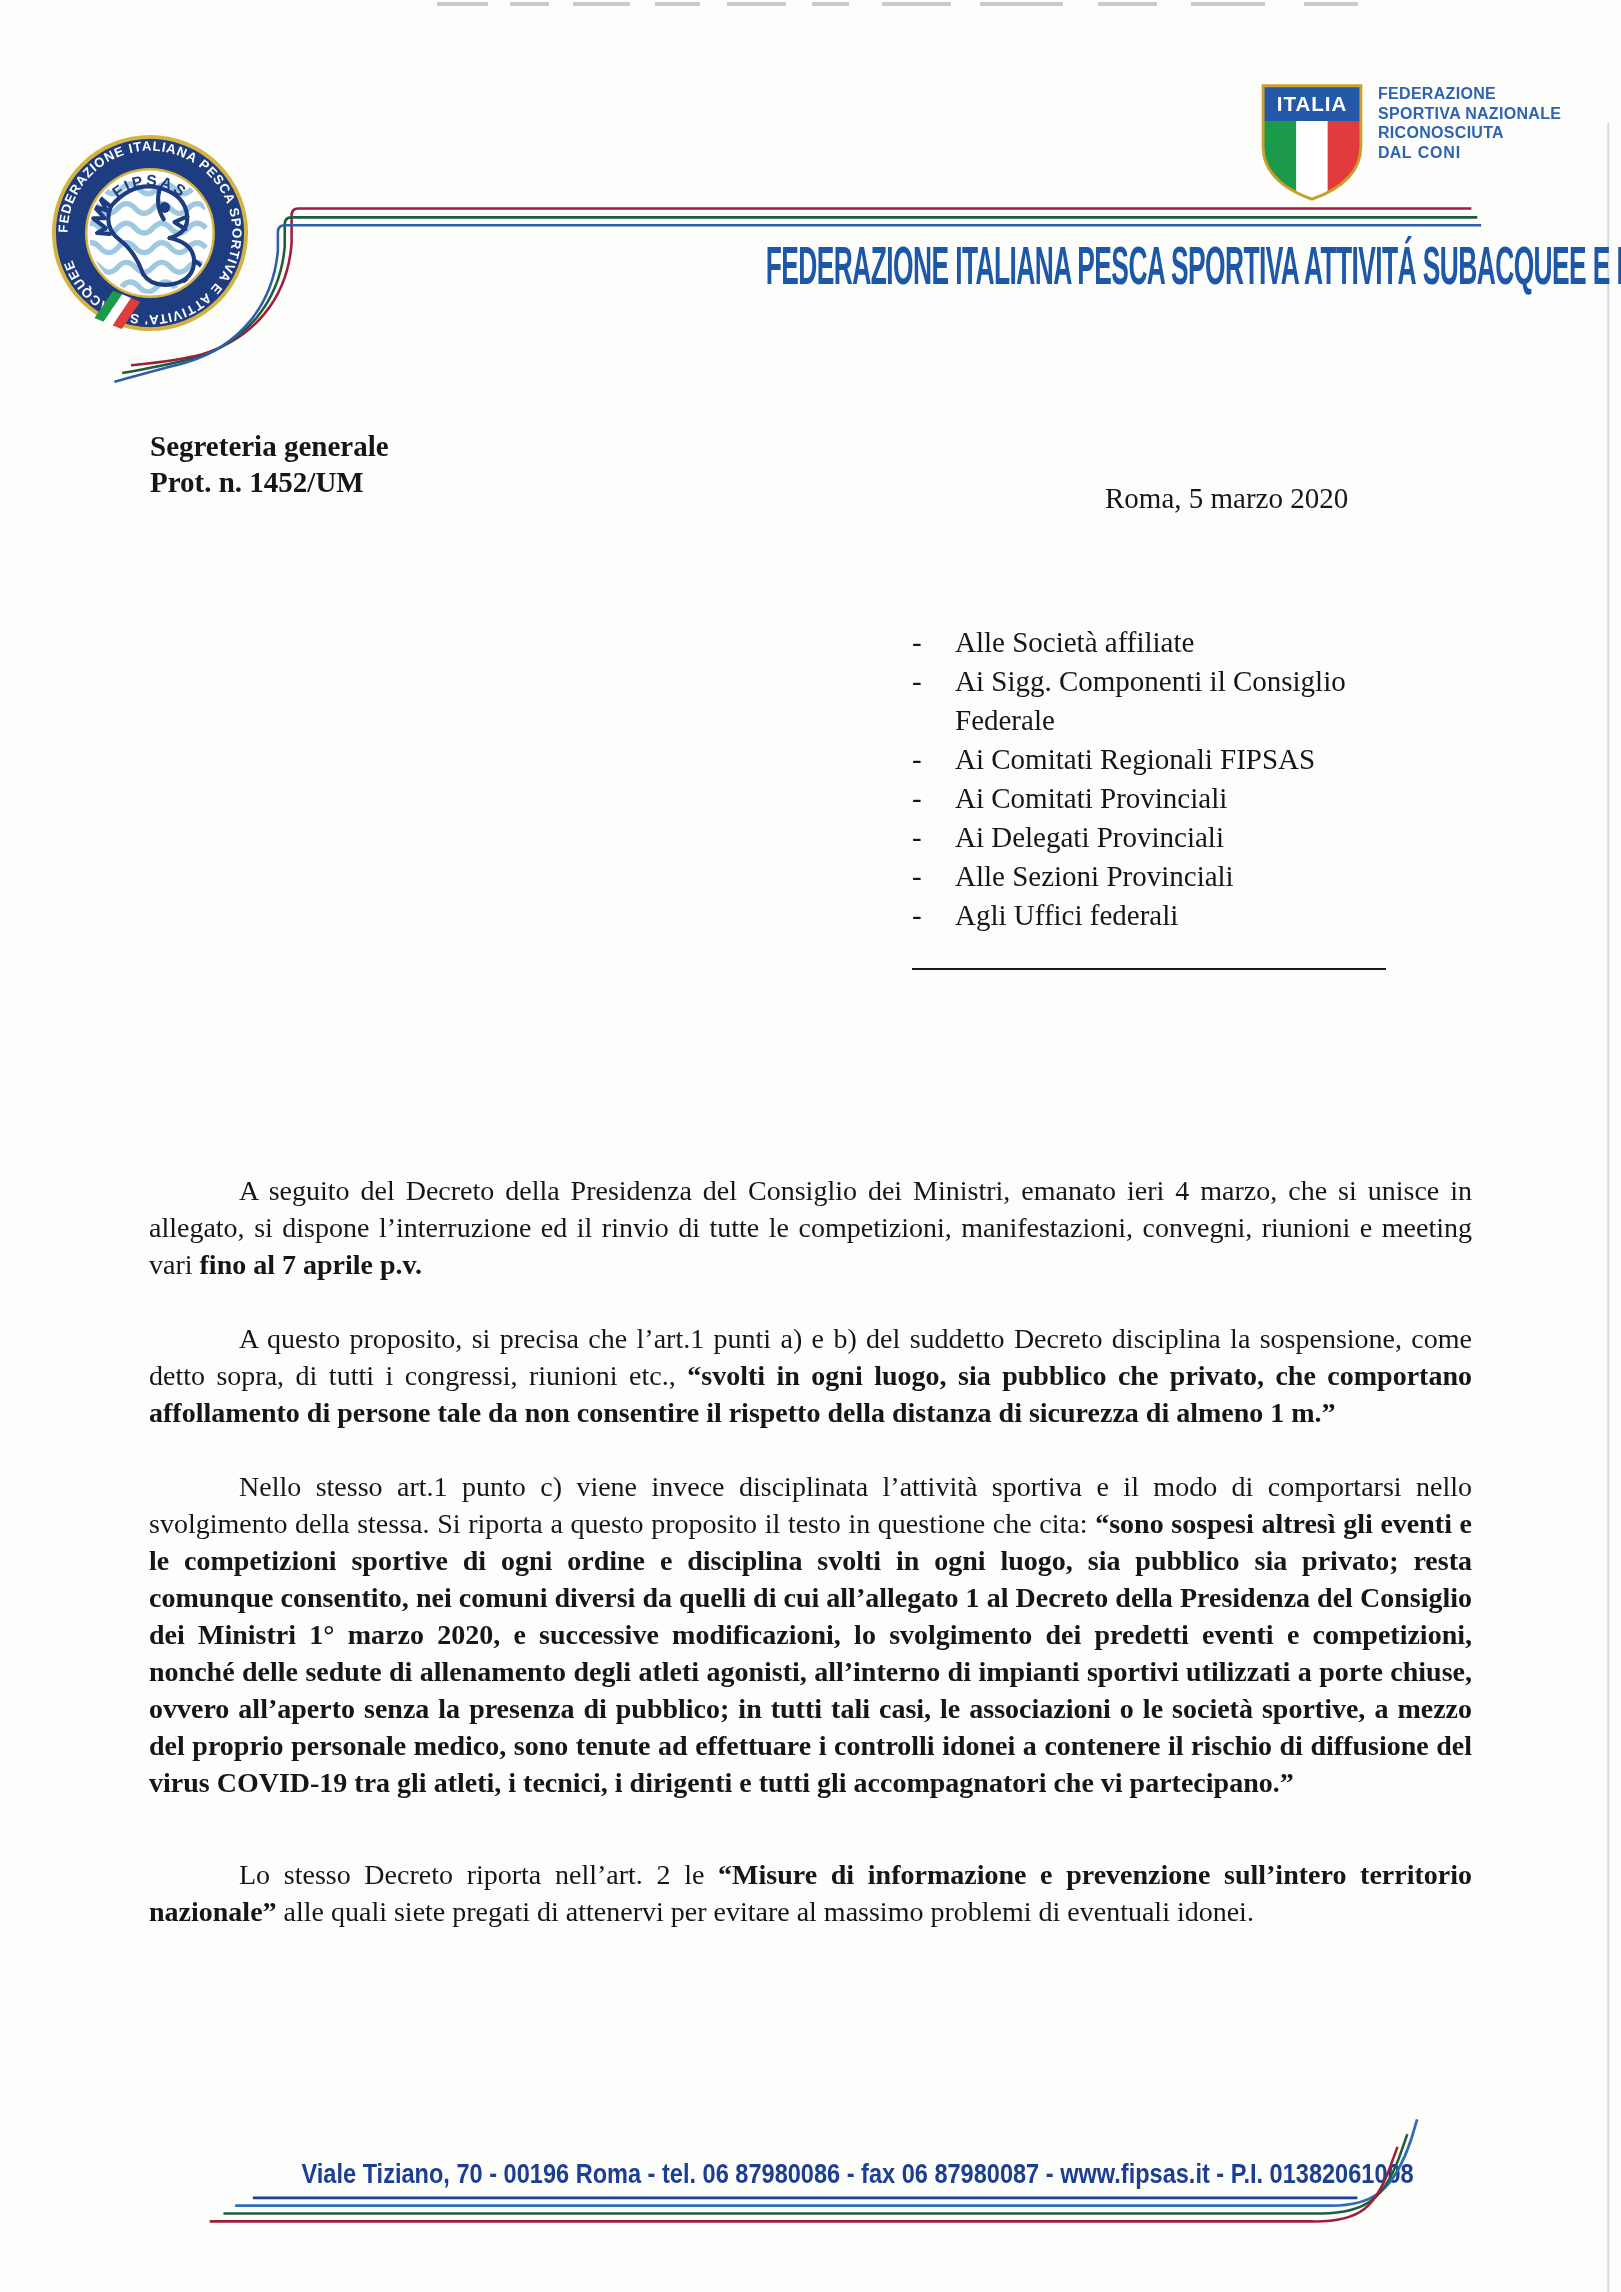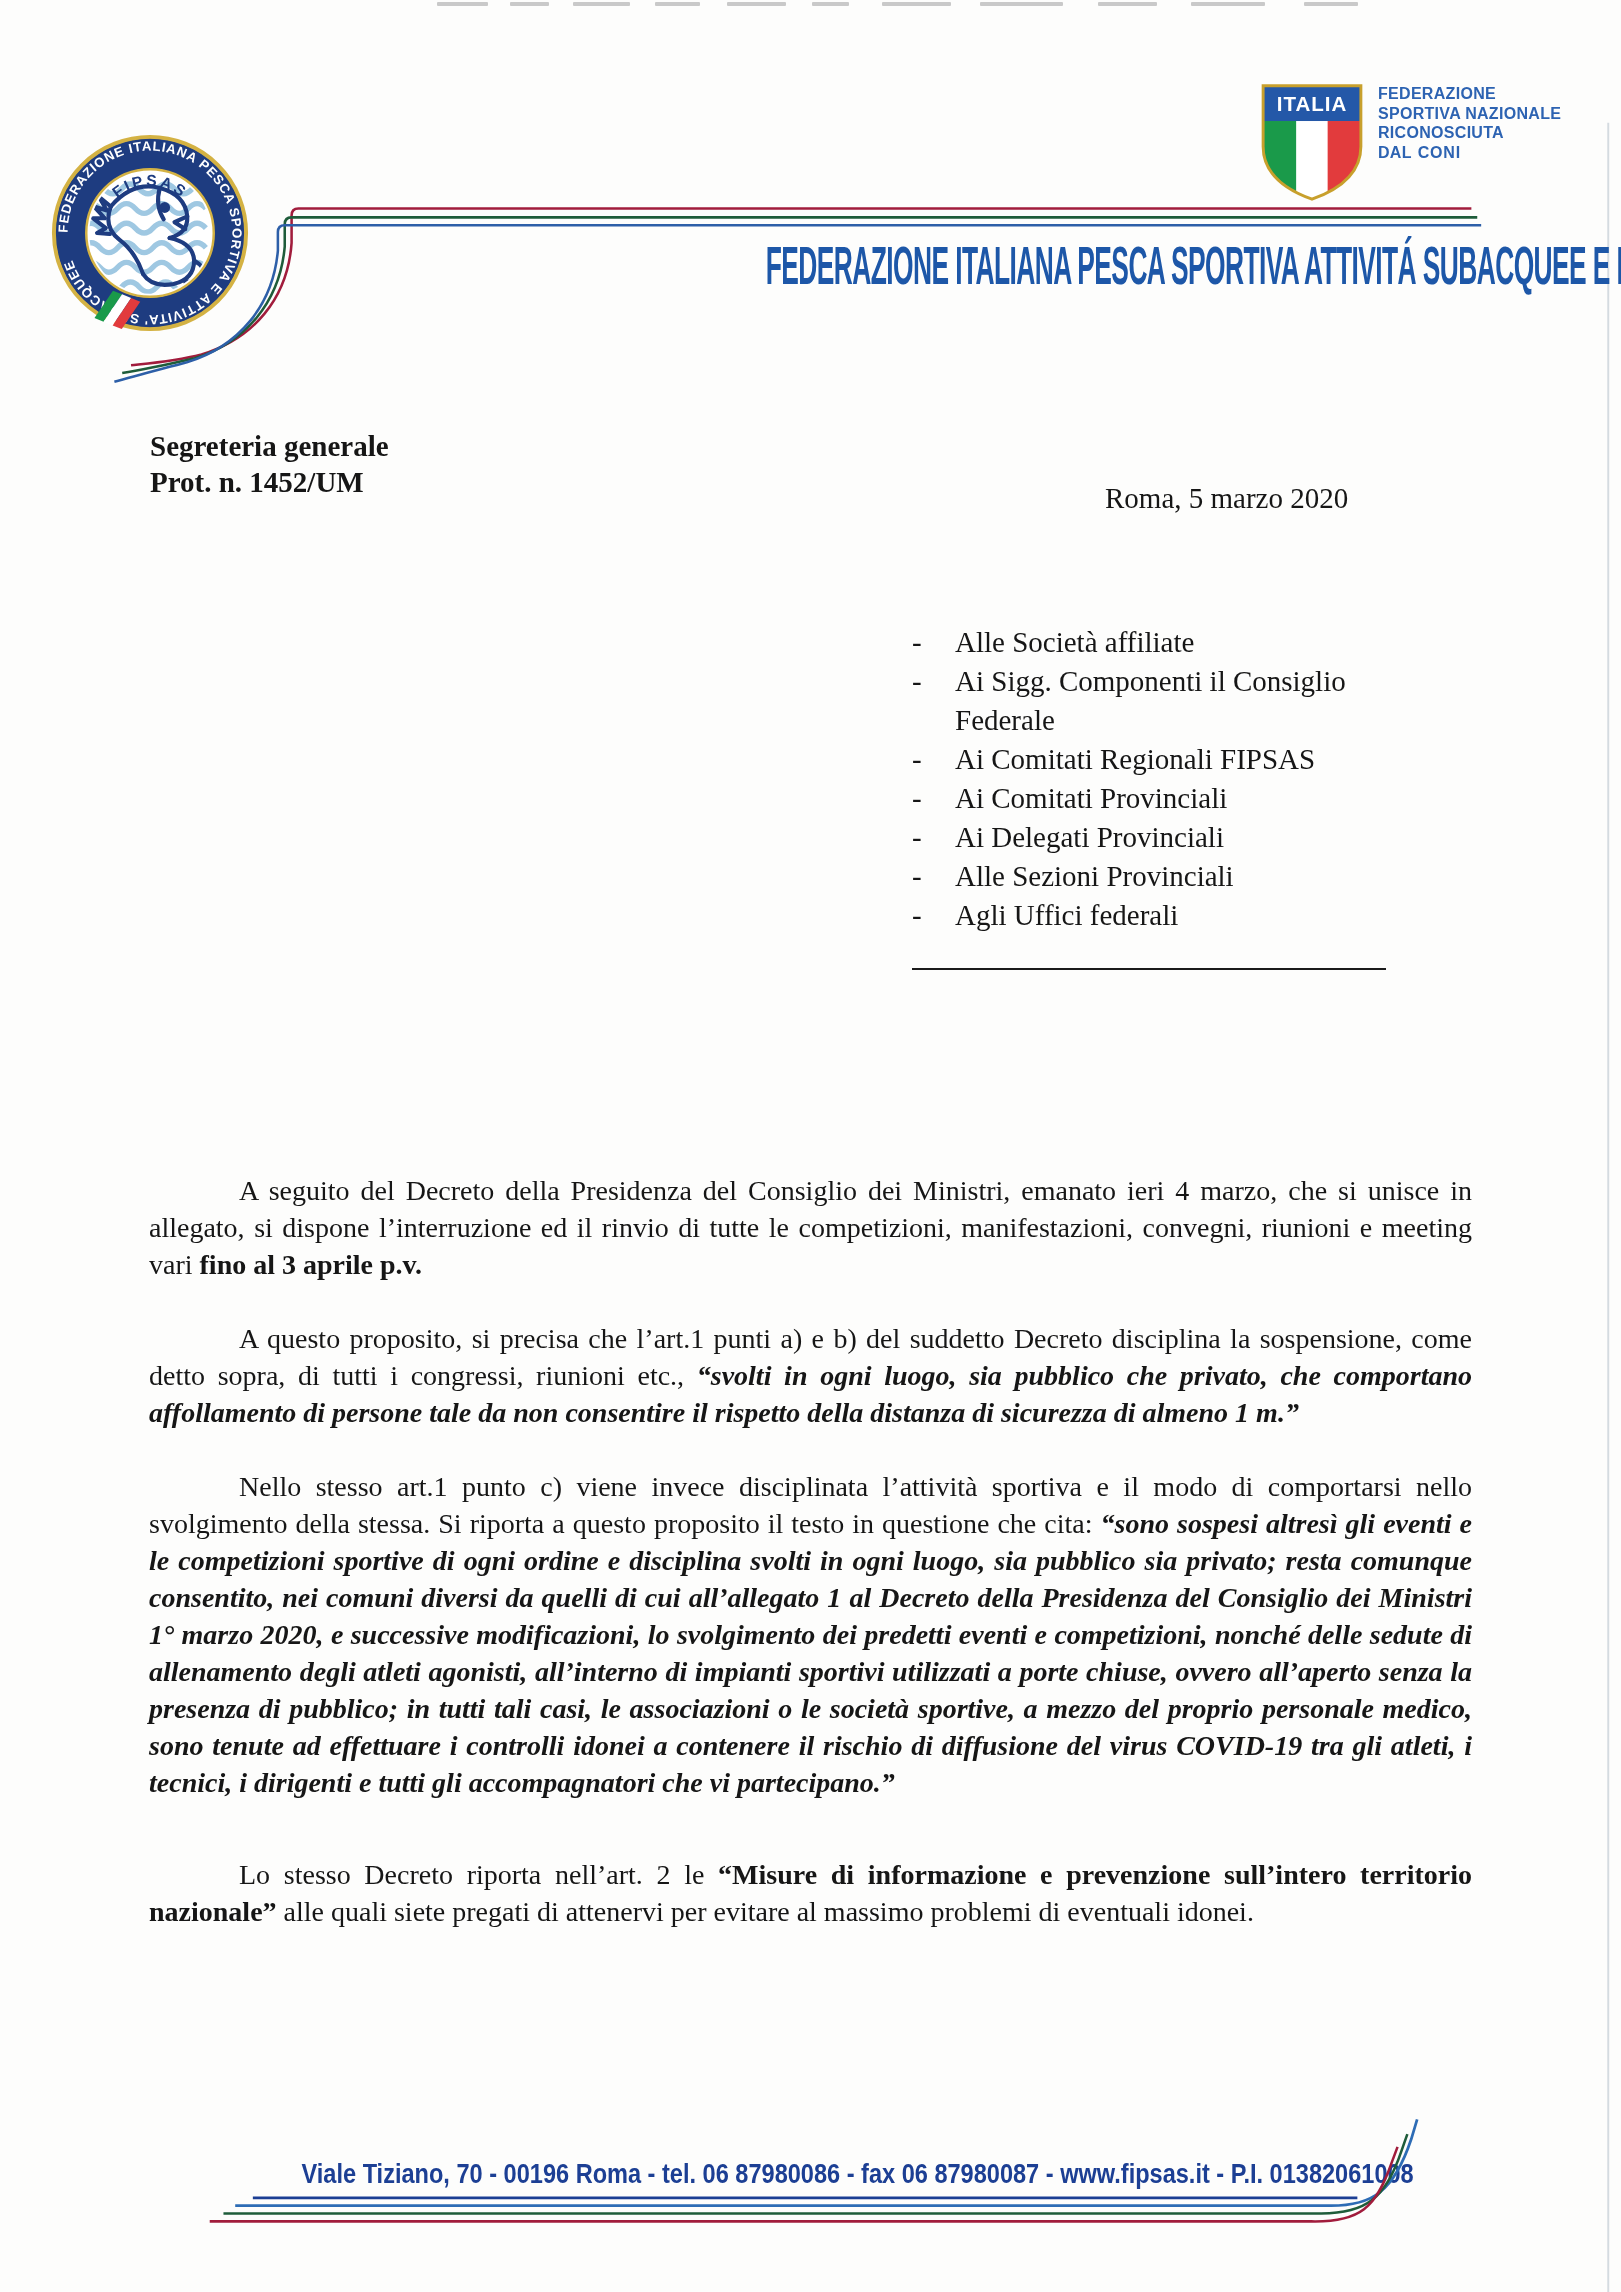--- a/index.html
+++ b/index.html
@@ -25,21 +25,21 @@
   #recipients{left:912px;top:623px;width:482px;font-size:29px;}
   .rec-row{display:flex;line-height:39px;}
   .rec-dash{width:43px;flex:none;}
   .rec-text{flex:1;}
   #rec-rule{left:912px;top:968px;width:474px;border-top:2.9px solid #1b1b1b;height:0;}
   
   #body-text{left:149px;top:1172px;width:1323px;font-size:28px;line-height:37px;text-align:justify;}
   .body-par{margin:0 0 37px 0;text-indent:90px;}
   .body-par:nth-child(3){margin-bottom:55px;}
   .seg-b{font-weight:bold;}
-  .seg-bi{font-weight:bold;font-style:italic;}
+  .seg-bi{font-weight:bold;}
   
   #footer-address{left:211px;top:2158px;width:1191px;text-align:right;}
   #footer-address span{display:inline-block;transform:scaleX(0.86);transform-origin:center top;
         font-family:"Liberation Sans",sans-serif;font-weight:bold;font-size:27.4px;color:#1c3f94;white-space:nowrap;}
   
   .scan-dash{position:absolute;top:2px;height:3.9px;background:#c9c9c9;border-radius:1px;}
 </style>
 </head>
 <body>
 
@@ -182,21 +182,21 @@
         <span class="rec-text">Alle Sezioni Provinciali</span>
       </div>
       <div class="rec-row">
         <span class="rec-dash">-</span>
         <span class="rec-text">Agli Uffici federali</span>
       </div>
     </div>
   <div class="abs" id="rec-rule"></div>
 
   <div class="abs" id="body-text">
-      <p class="body-par"><span>A seguito del Decreto della Presidenza del Consiglio dei Ministri, emanato ieri 4 marzo, che si unisce in allegato, si dispone l’interruzione ed il rinvio di tutte le competizioni, manifestazioni, convegni, riunioni e meeting vari </span><span class="seg-b">fino al 3 aprile p.v.</span></p>
+      <p class="body-par"><span>A seguito del Decreto della Presidenza del Consiglio dei Ministri, emanato ieri 4 marzo, che si unisce in allegato, si dispone l’interruzione ed il rinvio di tutte le competizioni, manifestazioni, convegni, riunioni e meeting vari </span><span class="seg-b">fino al 7 aprile p.v.</span></p>
       <p class="body-par"><span>A questo proposito, si precisa che l’art.1 punti a) e b) del suddetto Decreto disciplina la sospensione, come detto sopra, di tutti i congressi, riunioni etc., </span><span class="seg-bi">“svolti in ogni luogo, sia pubblico che privato, che comportano affollamento di persone tale da non consentire il rispetto della distanza di sicurezza di almeno 1 m.”</span></p>
       <p class="body-par"><span>Nello stesso art.1 punto c) viene invece disciplinata l’attività sportiva e il modo di comportarsi nello svolgimento della stessa. Si riporta a questo proposito il testo in questione che cita: </span><span class="seg-bi">“sono sospesi altresì gli eventi e le competizioni sportive di ogni ordine e disciplina svolti in ogni luogo, sia pubblico sia privato; resta comunque consentito, nei comuni diversi da quelli di cui all’allegato 1 al Decreto della Presidenza del Consiglio dei Ministri 1° marzo 2020, e successive modificazioni, lo svolgimento dei predetti eventi e competizioni, nonché delle sedute di allenamento degli atleti agonisti, all’interno di impianti sportivi utilizzati a porte chiuse, ovvero all’aperto senza la presenza di pubblico; in tutti tali casi, le associazioni o le società sportive, a mezzo del proprio personale medico, sono tenute ad effettuare i controlli idonei a contenere il rischio di diffusione del virus COVID-19 tra gli atleti, i tecnici, i dirigenti e tutti gli accompagnatori che vi partecipano.”</span></p>
       <p class="body-par"><span>Lo stesso Decreto riporta nell’art. 2 le </span><span class="seg-b">“Misure di informazione e prevenzione sull’intero territorio nazionale”</span><span> alle quali siete pregati di attenervi per evitare al massimo problemi di eventuali idonei.</span></p>
     </div>
 
   <div class="abs" id="footer-address">
     <span>Viale Tiziano, 70 - 00196 Roma - tel. 06 87980086 - fax 06 87980087 - www.fipsas.it - P.I. 01382061008</span>
   </div>
 
   <svg id="swoosh-bottom" viewBox="0 0 1654 209">

